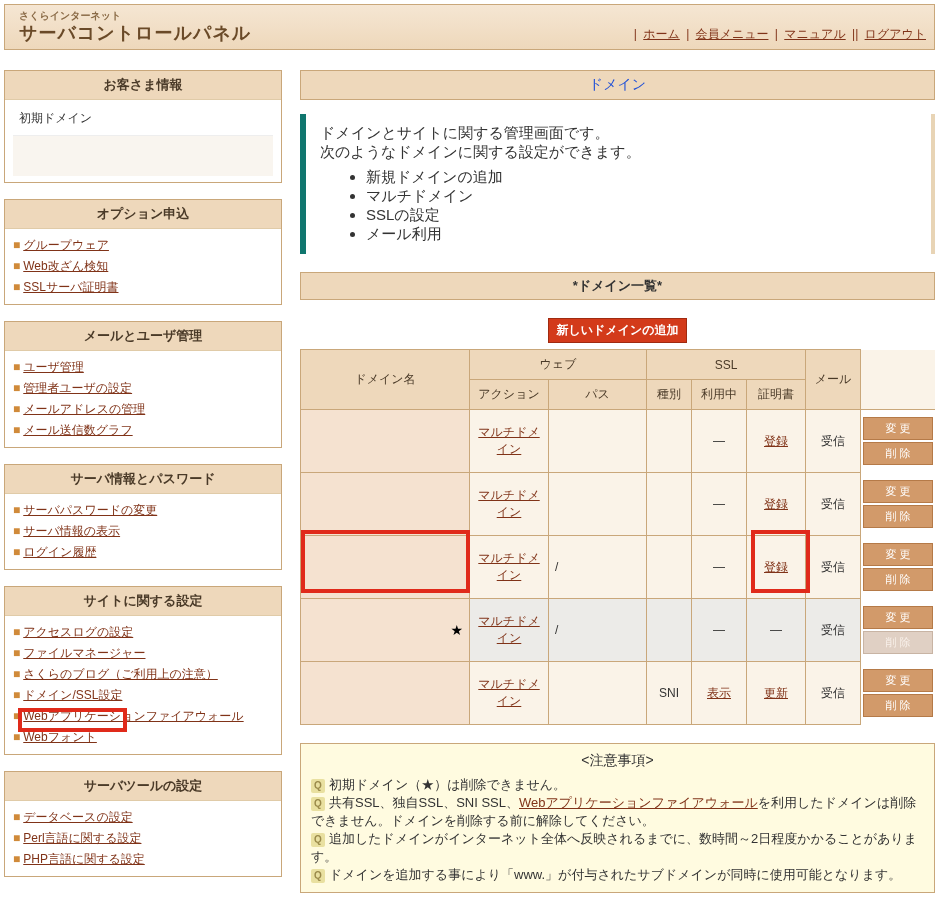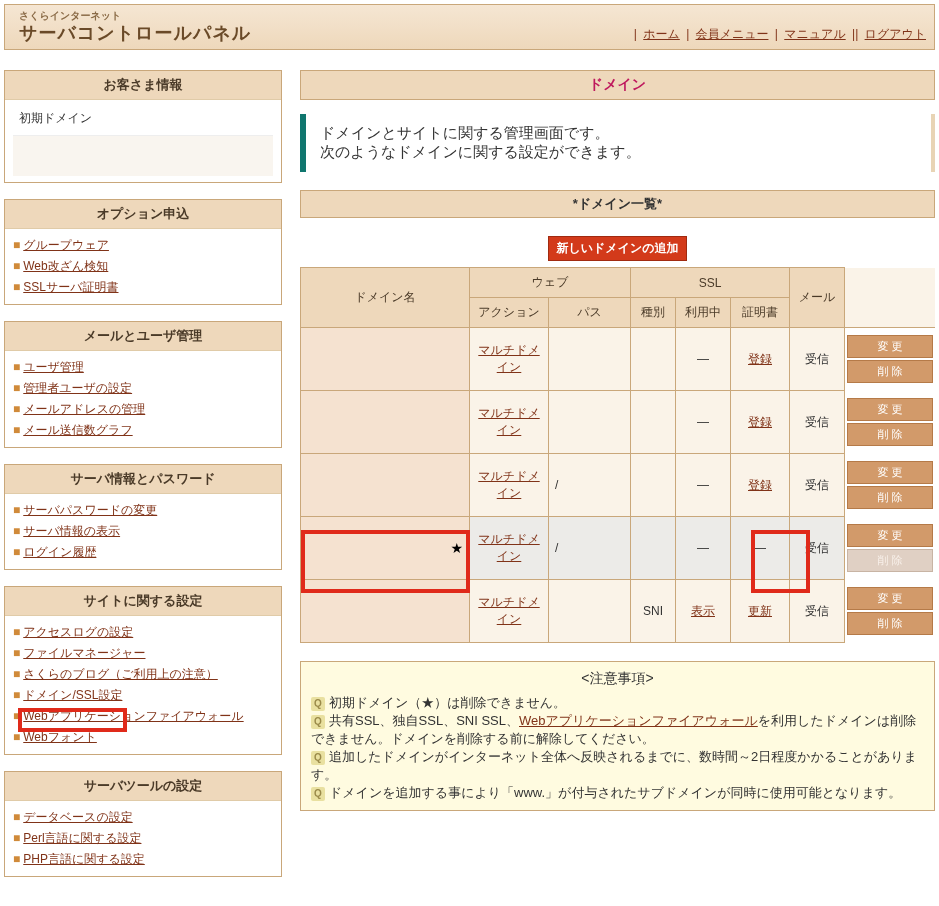--- a/index.html
+++ b/index.html
@@ -12,33 +12,33 @@
 .container{display:flex;align-items:flex-start;padding:0 4px}
 .sidebar{width:278px;flex-shrink:0}
 .main{flex:1;margin-left:18px;min-width:0}
 .panel{border:1px solid #c9a77a;margin-top:16px;background:#fff}
 .panel-header{background:#eed8bb;text-align:center;padding:5px 0;font-size:13px;color:#4a3a28;font-weight:bold;border-bottom:1px solid #e0cba8}
 .panel-body{padding:6px 8px}
 .bullet{color:#d08a3a;font-weight:bold;margin-right:3px}
 .sidebar .link-row{padding:2px 0;font-size:12px}
 .customer-info{font-size:12px;padding:4px 6px}
 .customer-blank{height:40px;background:#f9f5ef;border-top:1px solid #eee;margin-top:4px}
-.main .page-title{border:1px solid #c9a77a;background:#eed8bb;text-align:center;padding:5px 0;font-size:14px;color:#be185d;font-weight:bold;margin-top:16px}
+.main .page-title{border:1px solid #c9a77a;background:#eed8bb;text-align:center;padding:5px 0;font-size:14px;color:#1d4ed8;font-weight:normal;margin-top:16px}
 .intro{border-left:6px solid #0f766e;border-right:4px solid #e8d4b5;padding:10px 14px;margin-top:14px;font-size:15px}
 .intro ul{margin:6px 0 0 46px;padding:0}
 .section-title{border:1px solid #c9a77a;background:#eed8bb;text-align:center;padding:4px 0;font-size:13px;margin-top:18px;font-weight:bold}
 .add-btn-row{text-align:center;margin:18px 0 6px 0}
 .add-domain-btn{display:inline-block;background:#d33a1a;color:#fff;border:1px solid #a02a10;padding:3px 8px;font-size:12px;font-weight:bold}
 table.domain{width:100%;border-collapse:collapse;margin-top:4px;font-size:12px}
 table.domain th,table.domain td{border:1px solid #c9a77a;padding:6px 4px;text-align:center;vertical-align:middle}
 table.domain th{background:#eed8bb;color:#4a3a28;font-weight:normal}
 table.domain td{background:#faf3e8}
 table.domain tr.alt td{background:#ecebe8}
 .domain-name-cell{height:50px;background:#f5e2d0!important;text-align:left;padding-left:10px!important}
-.smallbtn{display:inline-block;background:#d29a6a;color:#fff;border:1px solid #b57a48;padding:3px 20px;font-size:11px;margin:1px 0;min-width:44px}
+.smallbtn{display:inline-block;background:#d29a6a;color:#fff;border:1px solid #b57a48;padding:3px 12px;font-size:11px;margin:1px 0;min-width:44px}
 .smallbtn.disabled{background:#e0d0c4;color:#f8f0ea;border-color:#c8b4a4}
 .notice-box{border:1px solid #c9a77a;background:#fffbe0;padding:8px 10px;margin-top:18px;font-size:13px}
 .notice-title{text-align:center;font-size:14px;margin-bottom:6px}
 .q-icon{display:inline-block;width:14px;height:14px;border-radius:2px;background:#e9e0a0;color:#9a8a4a;font-size:10px;text-align:center;line-height:14px;margin-right:4px;font-weight:bold}
 .red-frame{border:4px solid #e02a1a;position:absolute;pointer-events:none;box-sizing:border-box}
 .star{color:#000;font-size:14px;position:absolute;left:-14px}
 .posrel{position:relative}
 </style>
 </head>
 <body>
@@ -112,20 +112,26 @@
         </div>
       </div>
   </div>
 
   <div class="main">
     <div class="page-title">ドメイン</div>
 
     <div class="intro">
       <div>ドメインとサイトに関する管理画面です。</div>
       <div>次のようなドメインに関する設定ができます。</div>
+      <ul id="intro-list">
+          <li>新規ドメインの追加</li>
+          <li>マルチドメイン</li>
+          <li>SSLの設定</li>
+          <li>メール利用</li>
+        </ul>
     </div>
 
     <div class="section-title">*ドメイン一覧*</div>
 
     <div class="add-btn-row">
       <span class="add-domain-btn">新しいドメインの追加</span>
     </div>
 
     <table class="domain">
       <thead>

